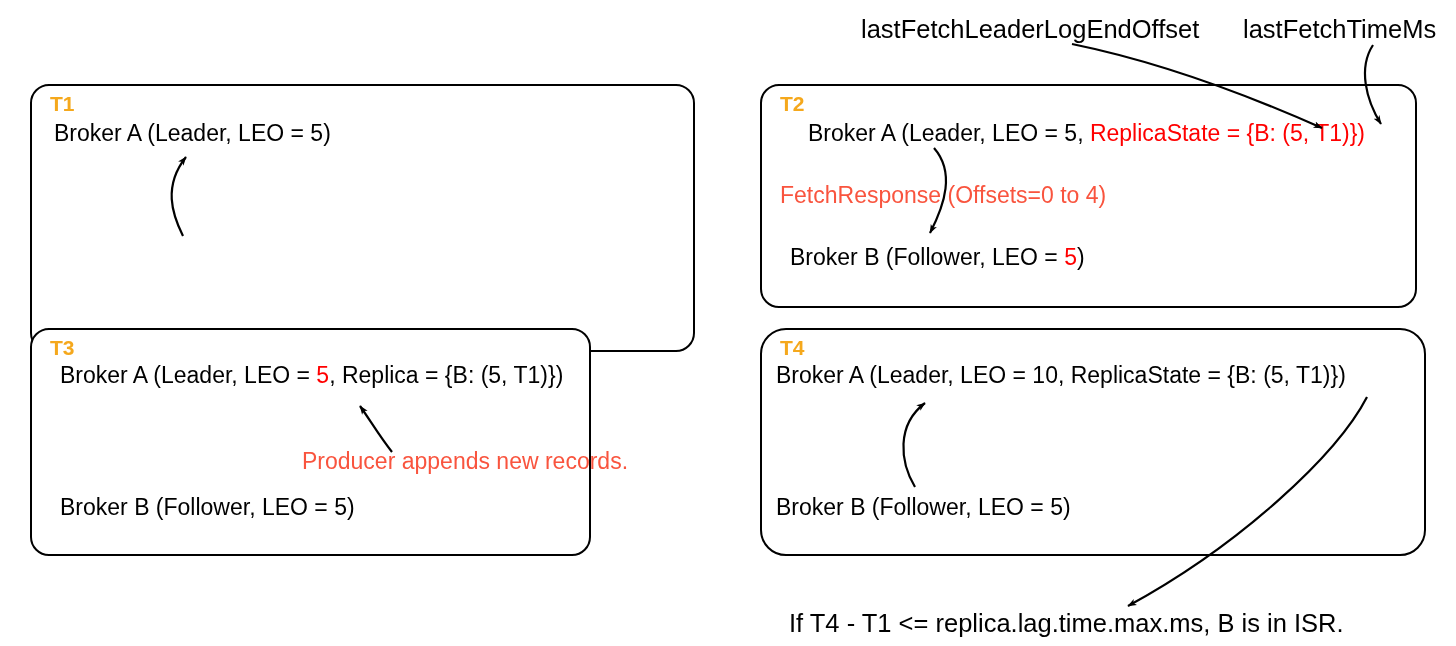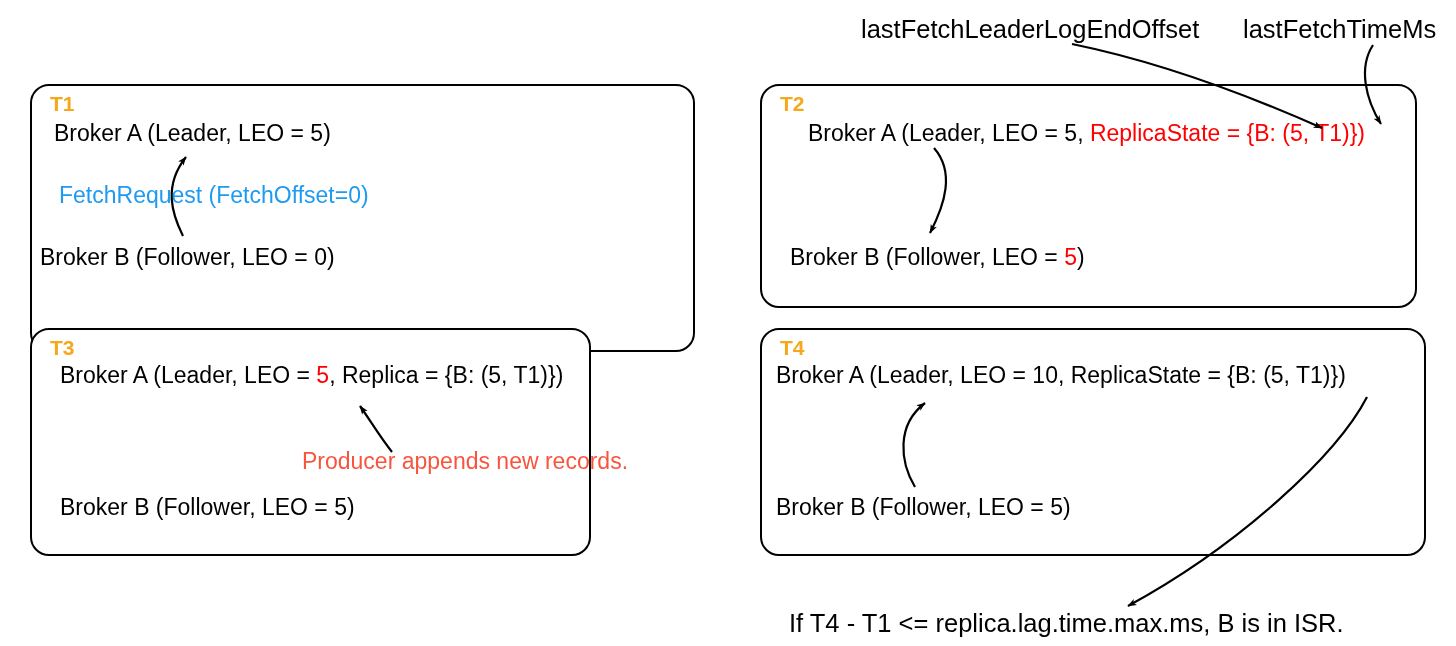--- a/index.html
+++ b/index.html
@@ -36,21 +36,21 @@
     position: absolute;
     box-sizing: border-box;
     border: 2.5px solid #000000;
     border-radius: 19px;
     background: #ffffff;
     z-index: 2;
   }
   #box-t1 { left: 30px;  top: 84px;  width: 665px; height: 268px; }
   #box-t2 { left: 760px; top: 84px;  width: 657px; height: 224px; }
   #box-t3 { left: 30px;  top: 328px; width: 561px; height: 228px; }
-  #box-t4 { left: 760px; top: 328px; width: 666px; height: 228px; }
+  #box-t4 { left: 760px; top: 328px; width: 666px; height: 228px; border-radius: 26px; }
 
   .box-tag {
     position: absolute;
     left: 18px;
     top: 6px;
     font-size: 21px;
     font-weight: 700;
     color: #F5A81C;
     letter-spacing: 0px;
     white-space: nowrap;
@@ -106,30 +106,29 @@
 
   <div class="callout" id="lbl-lastfetchleo">lastFetchLeaderLogEndOffset</div>
 
   <div class="callout" id="lbl-lastfetchtime">lastFetchTimeMs</div>
 
   <div class="state-box" id="box-t1">
     <div class="box-tag">T1</div>
 
     <div class="line" id="t1-broker-a"><span>Broker A (Leader, LEO = 5)</span><span class="red"></span><span></span></div>
 
-    <div class="line blue" id="t1-fetch-req">FetchRequest (FetchOffset=0)</div>
 
-    <div class="line" id="t1-broker-b"><span>Broker B (Follower, LEO = 0)</span><span class="red"></span><span></span></div>
   </div>
 
   <div class="state-box" id="box-t2">
     <div class="box-tag">T2</div>
 
     <div class="line" id="t2-broker-a"><span>Broker A (Leader, LEO = 5, </span><span class="red">ReplicaState = {B: (5, T1)}</span><span class="red">)</span></div>
 
+    <div class="line coral" id="t2-fetch-resp">FetchResponse (Offsets=0 to 4)</div>
 
     <div class="line" id="t2-broker-b"><span>Broker B (Follower, LEO = </span><span class="red">5</span><span>)</span></div>
   </div>
 
   <div class="state-box" id="box-t3">
     <div class="box-tag">T3</div>
 
     <div class="line" id="t3-broker-a"><span>Broker A (Leader, LEO = </span><span class="red">5</span><span>, Replica = {B: (5, T1)})</span></div>
 
     <div class="line coral" id="t3-producer">Producer appends new records.</div>

